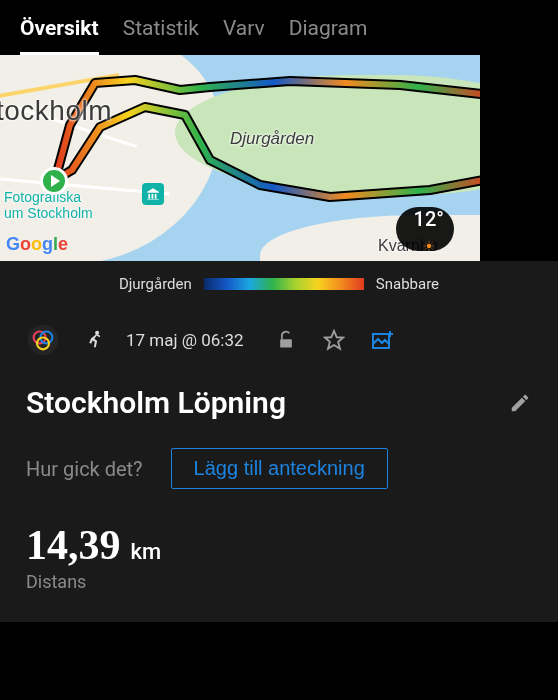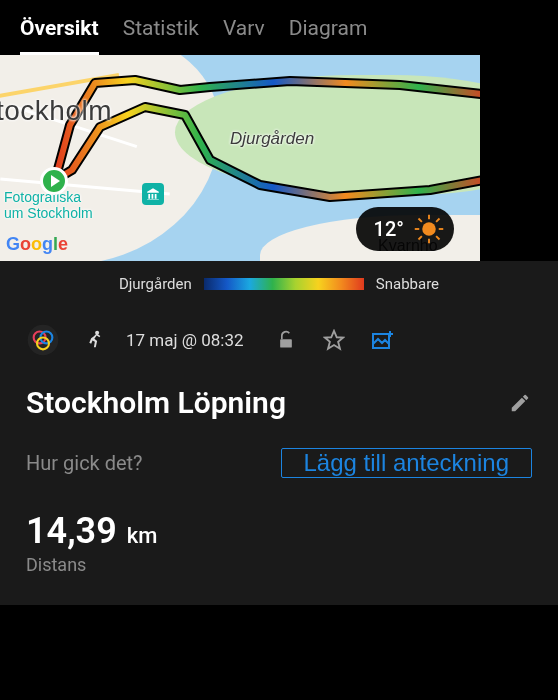--- a/index.html
+++ b/index.html
@@ -123,20 +123,21 @@
   background: rgba(0,0,0,0.9);
   border-radius: 24px;
   height: 44px;
   display: flex;
   align-items: center;
   padding: 0 10px 0 18px;
   gap: 10px;
   color: #fff;
   font-size: 20px;
   font-weight: 500;
+  flex-direction: column;
 }
 .sun-icon {
   width: 30px;
   height: 30px;
 }
 .route-svg {
   position: absolute;
   top: 0;
   left: 0;
   width: 558px;
@@ -198,45 +199,45 @@
   justify-content: space-between;
   align-items: center;
   margin-top: 28px;
 }
 .activity-title {
   font-size: 30px;
   font-weight: 600;
 }
 .prompt-row {
   display: flex;
-  justify-content: space-between;
   align-items: center;
   margin-top: 28px;
-  gap: 4px;
+  gap: 28px;
 }
 .prompt-text {
   font-size: 20px;
   color: #8a8a8a;
 }
 .add-note-btn {
   border: 1.5px solid #1c84e0;
   color: #1c84e0;
-  font-size: 24px;
-  padding: 0 22px;
+  font-size: 20px;
+  padding: 8px 22px;
   background: transparent;
   cursor: pointer;
   border-radius: 2px;
 }
 .stat {
   margin-top: 32px;
 }
 .stat-value {
-  font-size: 36px;
+  font-size: 42px;
   font-weight: 600;
   display: inline-block;
+  font-family: Liberation Serif, serif;
 }
 .stat-unit {
   font-size: 22px;
   font-weight: 500;
   margin-left: 6px;
 }
 .stat-label {
   font-size: 18px;
   color: #8a8a8a;
   margin-top: 2px;
@@ -328,21 +329,21 @@
     <svg class="badge-rings" viewBox="0 0 40 40">
       <circle cx="20" cy="20" r="18" fill="#242424"></circle>
       <circle cx="16" cy="17" r="7" fill="none" stroke="#e83e5a" stroke-width="2.5"></circle>
       <circle cx="24" cy="17" r="7" fill="none" stroke="#1c84e0" stroke-width="2.5"></circle>
       <circle cx="20" cy="24" r="7" fill="none" stroke="#f7d21e" stroke-width="2.5"></circle>
     </svg>
     <svg class="runner-icon" viewBox="0 0 24 24" fill="#ddd">
       <circle cx="16.5" cy="4" r="2.2"></circle>
       <path d="M13 8l-3 2-2 5 2 1 1.5-3.5L14 14l-1 6h2l1.5-7-3-2.5L16 7l3 2 1-1.5-4-2.5z"></path>
     </svg>
-    <span class="meta-date">17 maj @ 08:32</span>
+    <span class="meta-date">17 maj @ 06:32</span>
     <div class="meta-icons">
       <div class="icon-btn">
         <svg width="20" height="20" viewBox="0 0 24 24" fill="none" stroke="currentColor" stroke-width="2">
           <path d="M7 11V7a5 5 0 0 1 9-3"></path>
           <rect x="5" y="11" width="14" height="10" rx="1" fill="currentColor" stroke="none"></rect>
         </svg>
       </div>
       <div class="icon-btn">
         <svg width="22" height="22" viewBox="0 0 24 24" fill="none" stroke="currentColor" stroke-width="2">
           <polygon points="12,2 15,9 22,9.3 16.5,14 18.5,21.5 12,17.5 5.5,21.5 7.5,14 2,9.3 9,9"></polygon>

